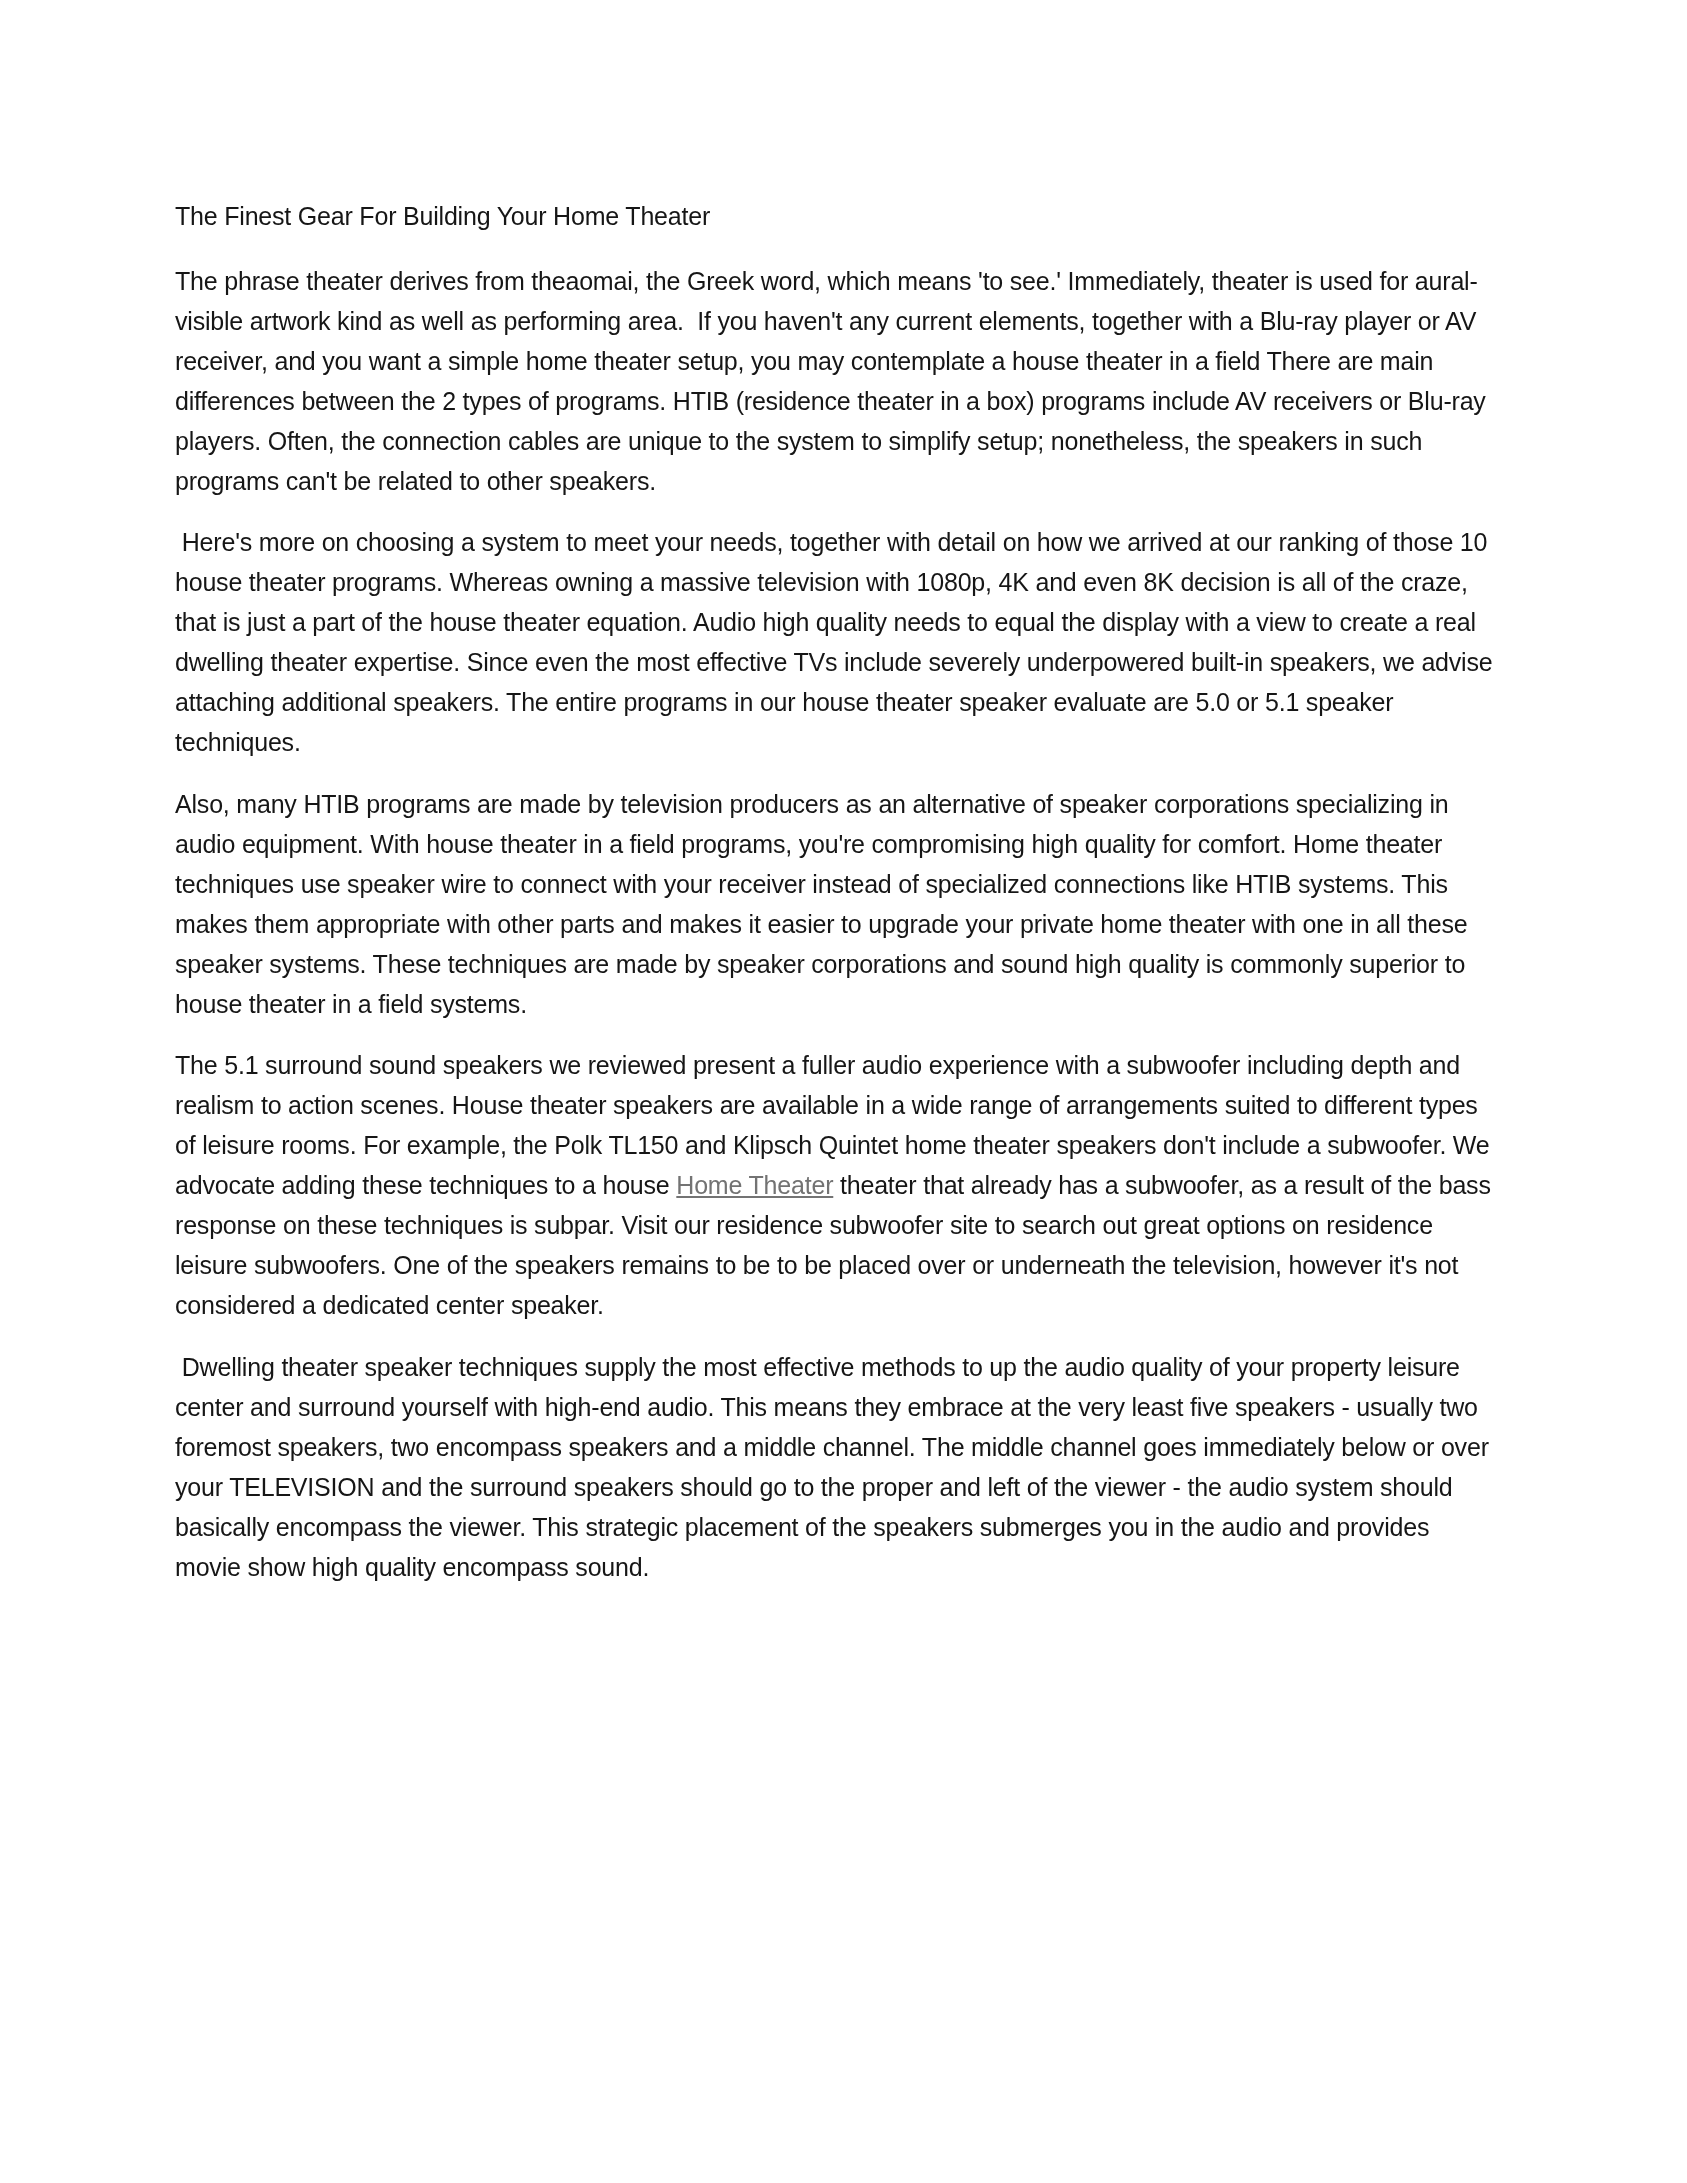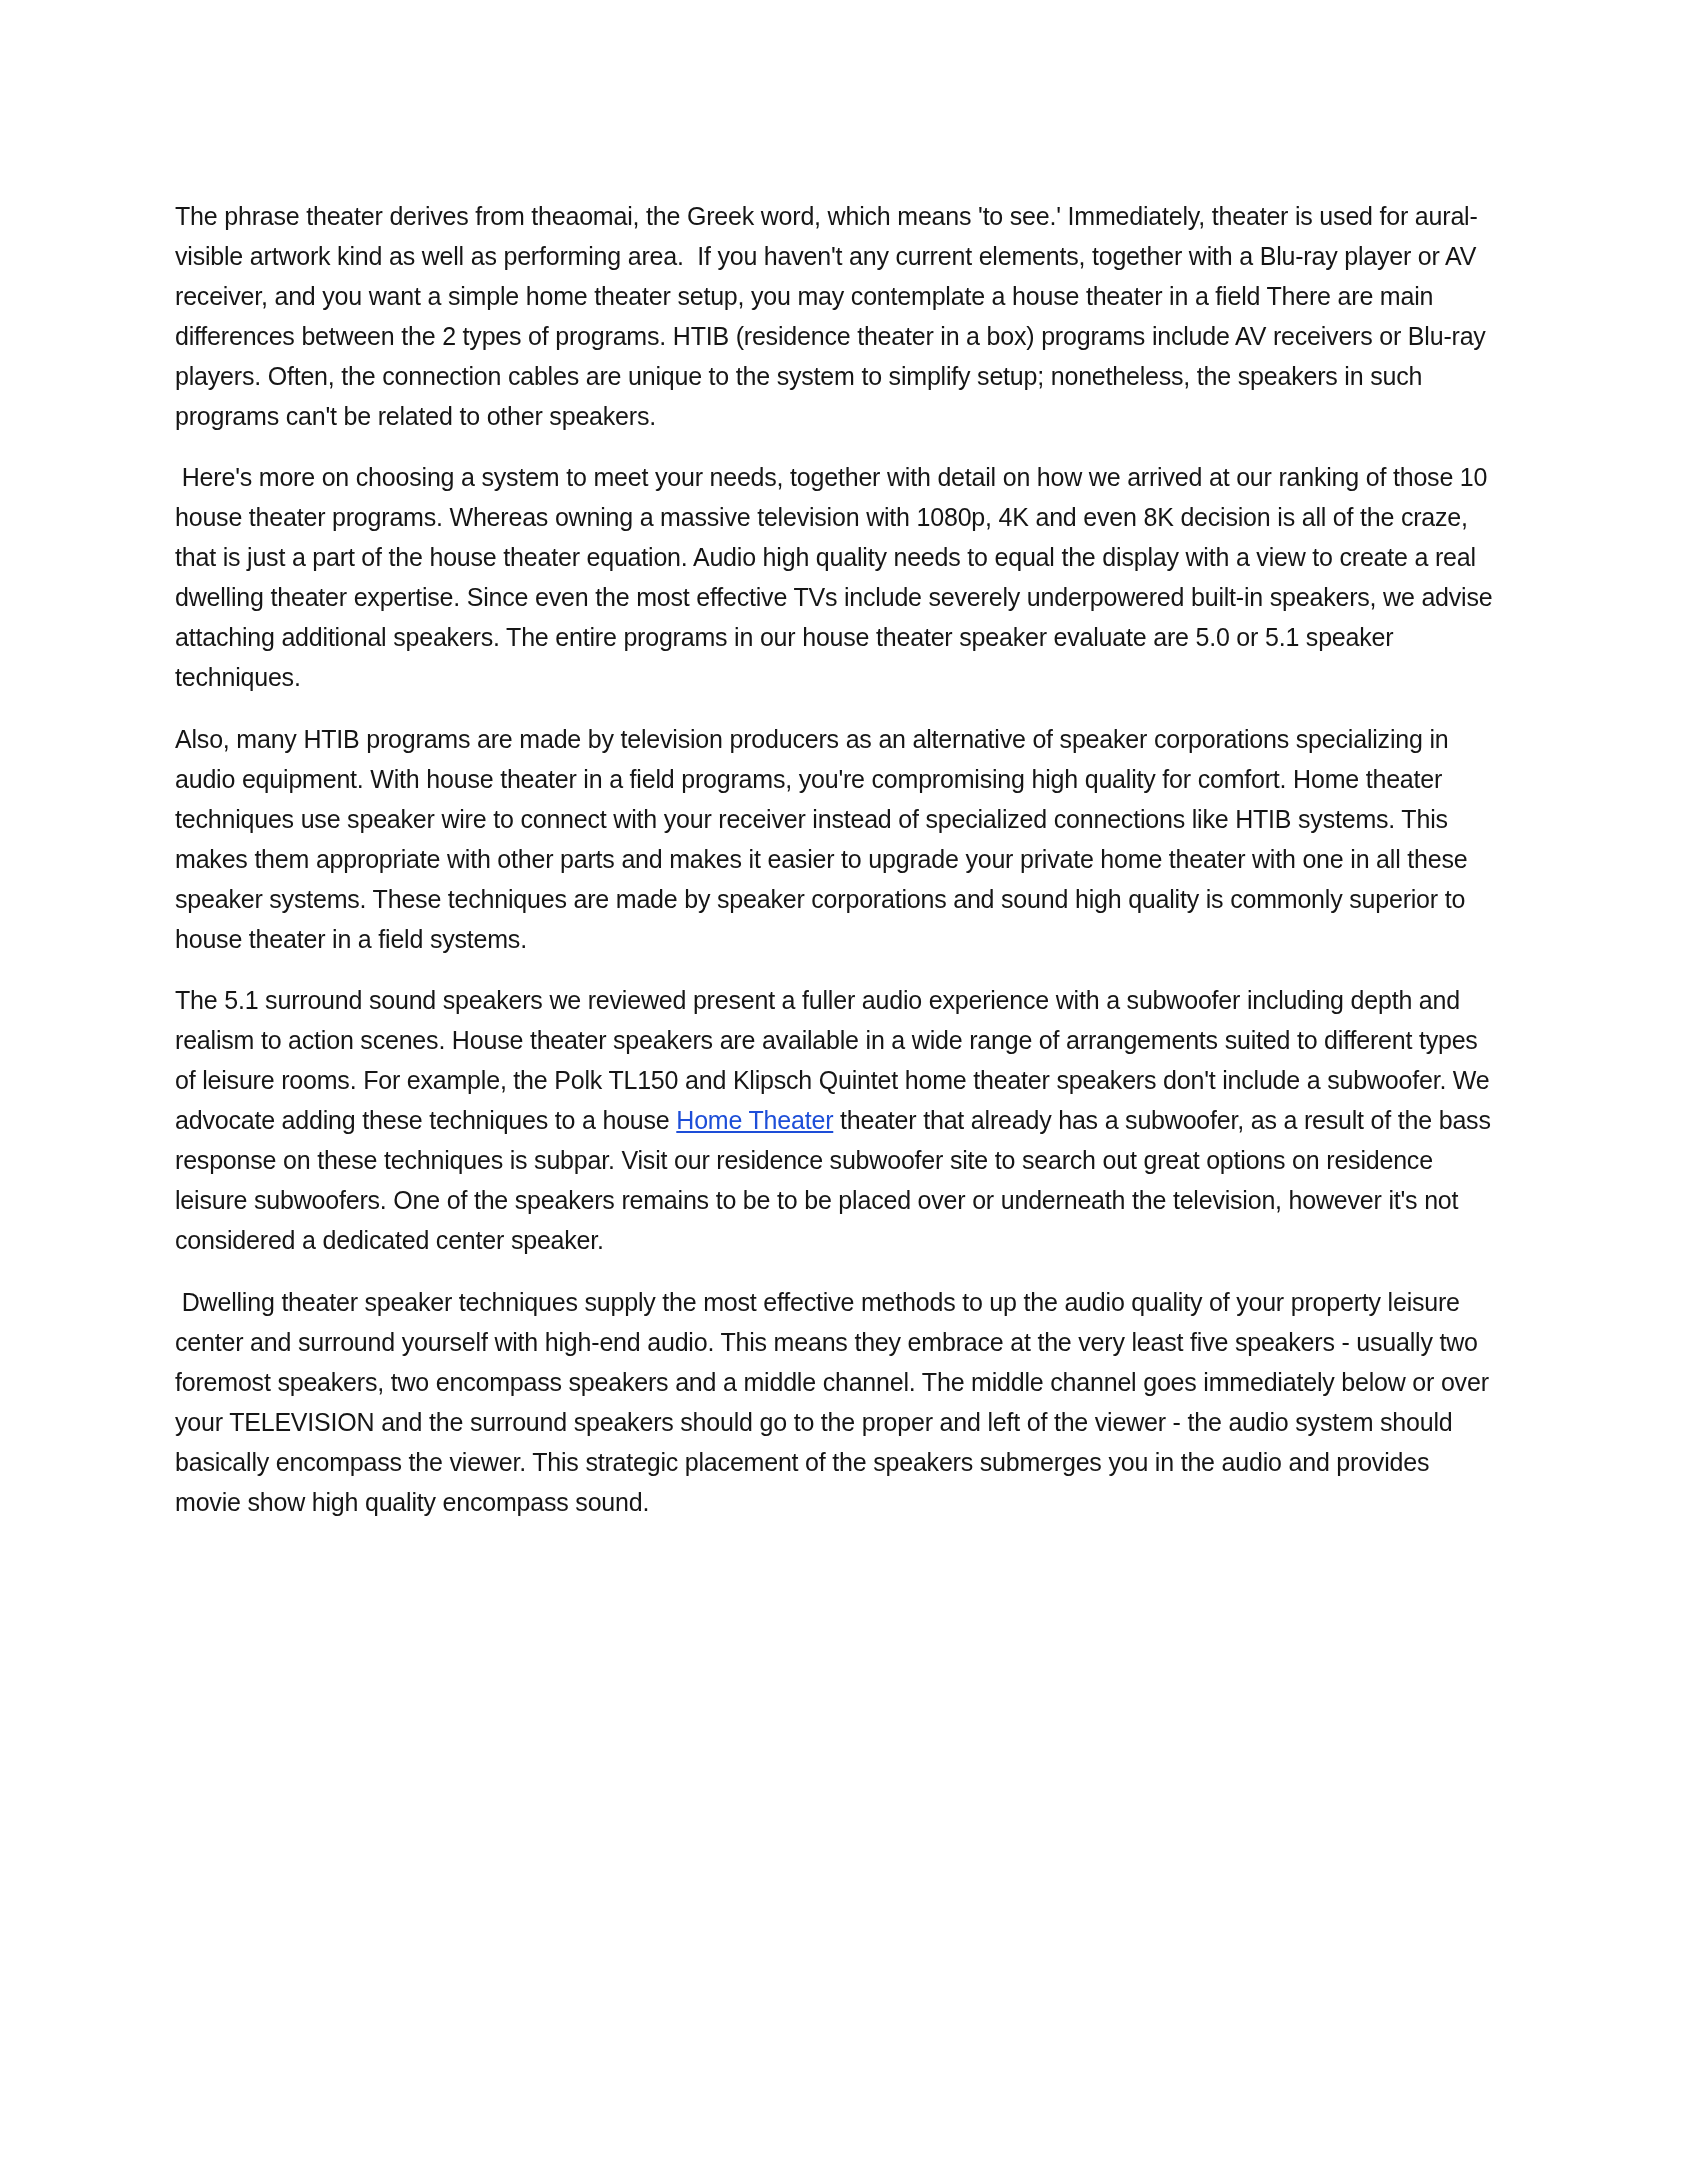--- a/index.html
+++ b/index.html
@@ -27,30 +27,31 @@
   }
   .content p {
     margin: 0 0 21.4px 0;
     white-space: pre-wrap;
     text-align: left;
   }
   .doc-title {
     margin: 0 0 25px 0 !important;
   }
   a.doc-link {
-    color: #1d4ed8;
+    color: #737373;
     text-decoration: underline;
     cursor: pointer;
   }
 </style>
 </head>
 <body>
 
 <div class="page">
   <div class="content">
+    <p class="doc-title">The Finest Gear For Building Your Home Theater</p>
 
     <p>The phrase theater derives from theaomai, the Greek word, which means 'to see.' Immediately, theater is used for aural-visible artwork kind as well as performing area.  If you haven't any current elements, together with a Blu-ray player or AV receiver, and you want a simple home theater setup, you may contemplate a house theater in a field There are main differences between the 2 types of programs. HTIB (residence theater in a box) programs include AV receivers or Blu-ray players. Often, the connection cables are unique to the system to simplify setup; nonetheless, the speakers in such programs can't be related to other speakers.</p>
 
     <p> Here's more on choosing a system to meet your needs, together with detail on how we arrived at our ranking of those 10 house theater programs. Whereas owning a massive television with 1080p, 4K and even 8K decision is all of the craze, that is just a part of the house theater equation. Audio high quality needs to equal the display with a view to create a real dwelling theater expertise. Since even the most effective TVs include severely underpowered built-in speakers, we advise attaching additional speakers. The entire programs in our house theater speaker evaluate are 5.0 or 5.1 speaker techniques.</p>
 
     <p>Also, many HTIB programs are made by television producers as an alternative of speaker corporations specializing in audio equipment. With house theater in a field programs, you're compromising high quality for comfort. Home theater techniques use speaker wire to connect with your receiver instead of specialized connections like HTIB systems. This makes them appropriate with other parts and makes it easier to upgrade your private home theater with one in all these speaker systems. These techniques are made by speaker corporations and sound high quality is commonly superior to house theater in a field systems.</p>
 
     <p><span>The 5.1 surround sound speakers we reviewed present a fuller audio experience with a subwoofer including depth and realism to action scenes. House theater speakers are available in a wide range of arrangements suited to different types of leisure rooms. For example, the Polk TL150 and Klipsch Quintet home theater speakers don't include a subwoofer. We advocate adding these techniques to a house </span><a class="doc-link" href="#">Home Theater</a><span> theater that already has a subwoofer, as a result of the bass response on these techniques is subpar. Visit our residence subwoofer site to search out great options on residence leisure subwoofers. One of the speakers remains to be to be placed over or underneath the television, however it's not considered a dedicated center speaker.</span></p>
 
     <p> Dwelling theater speaker techniques supply the most effective methods to up the audio quality of your property leisure center and surround yourself with high-end audio. This means they embrace at the very least five speakers - usually two foremost speakers, two encompass speakers and a middle channel. The middle channel goes immediately below or over your TELEVISION and the surround speakers should go to the proper and left of the viewer - the audio system should basically encompass the viewer. This strategic placement of the speakers submerges you in the audio and provides movie show high quality encompass sound.</p>

